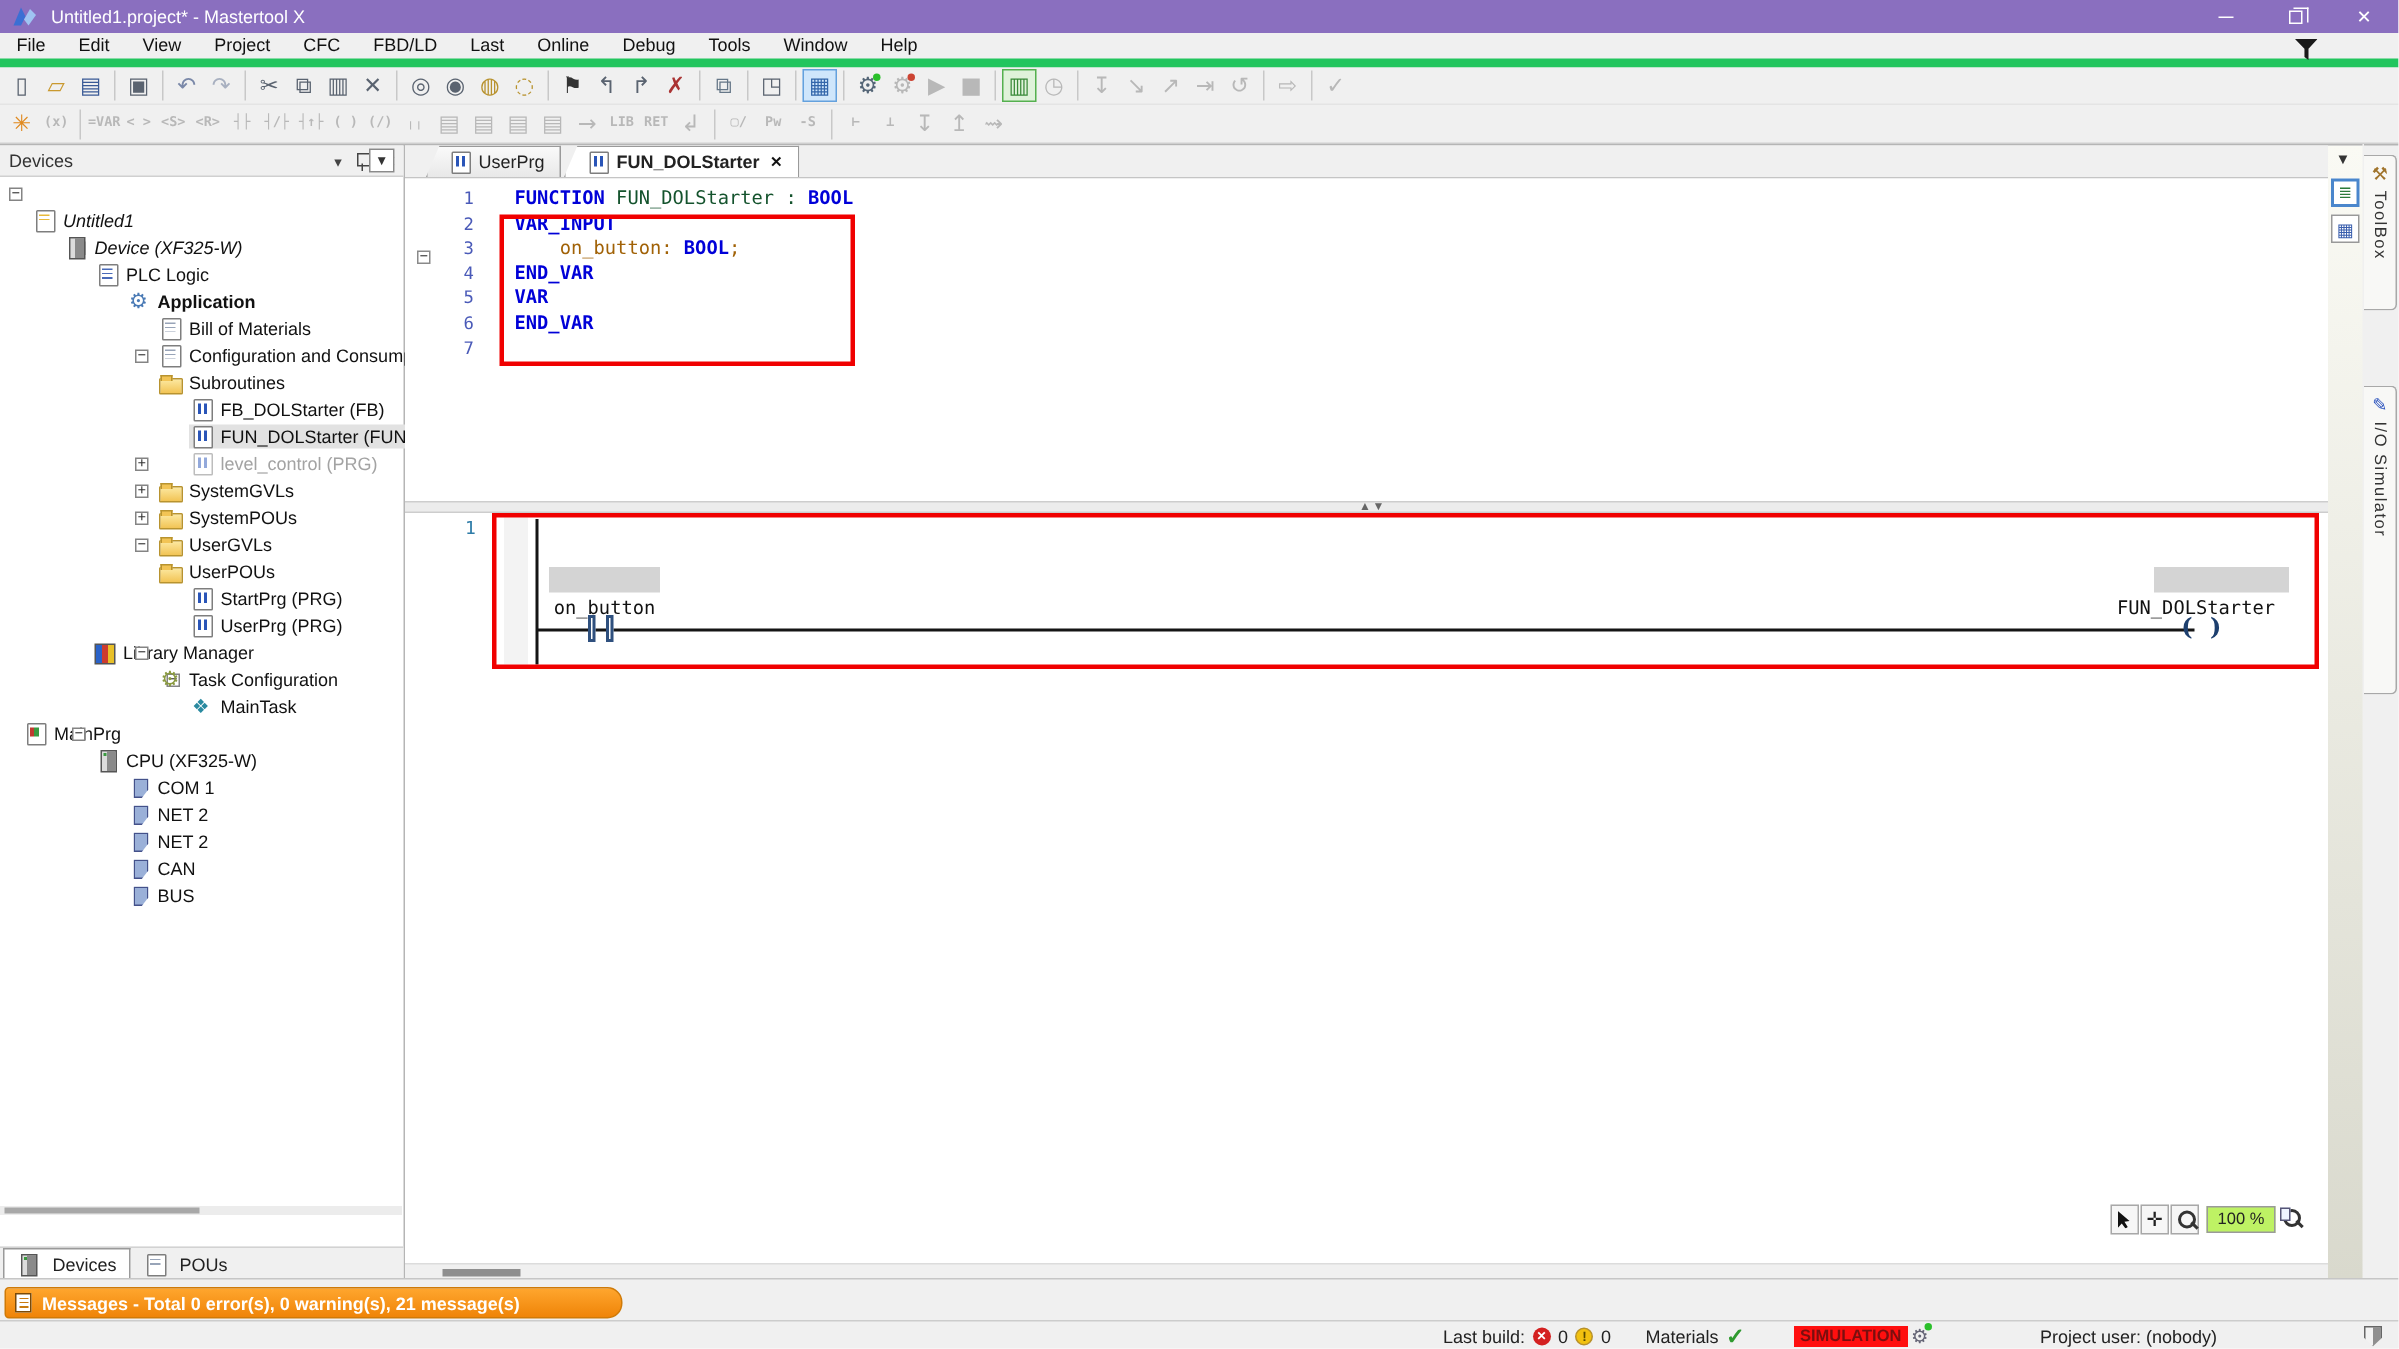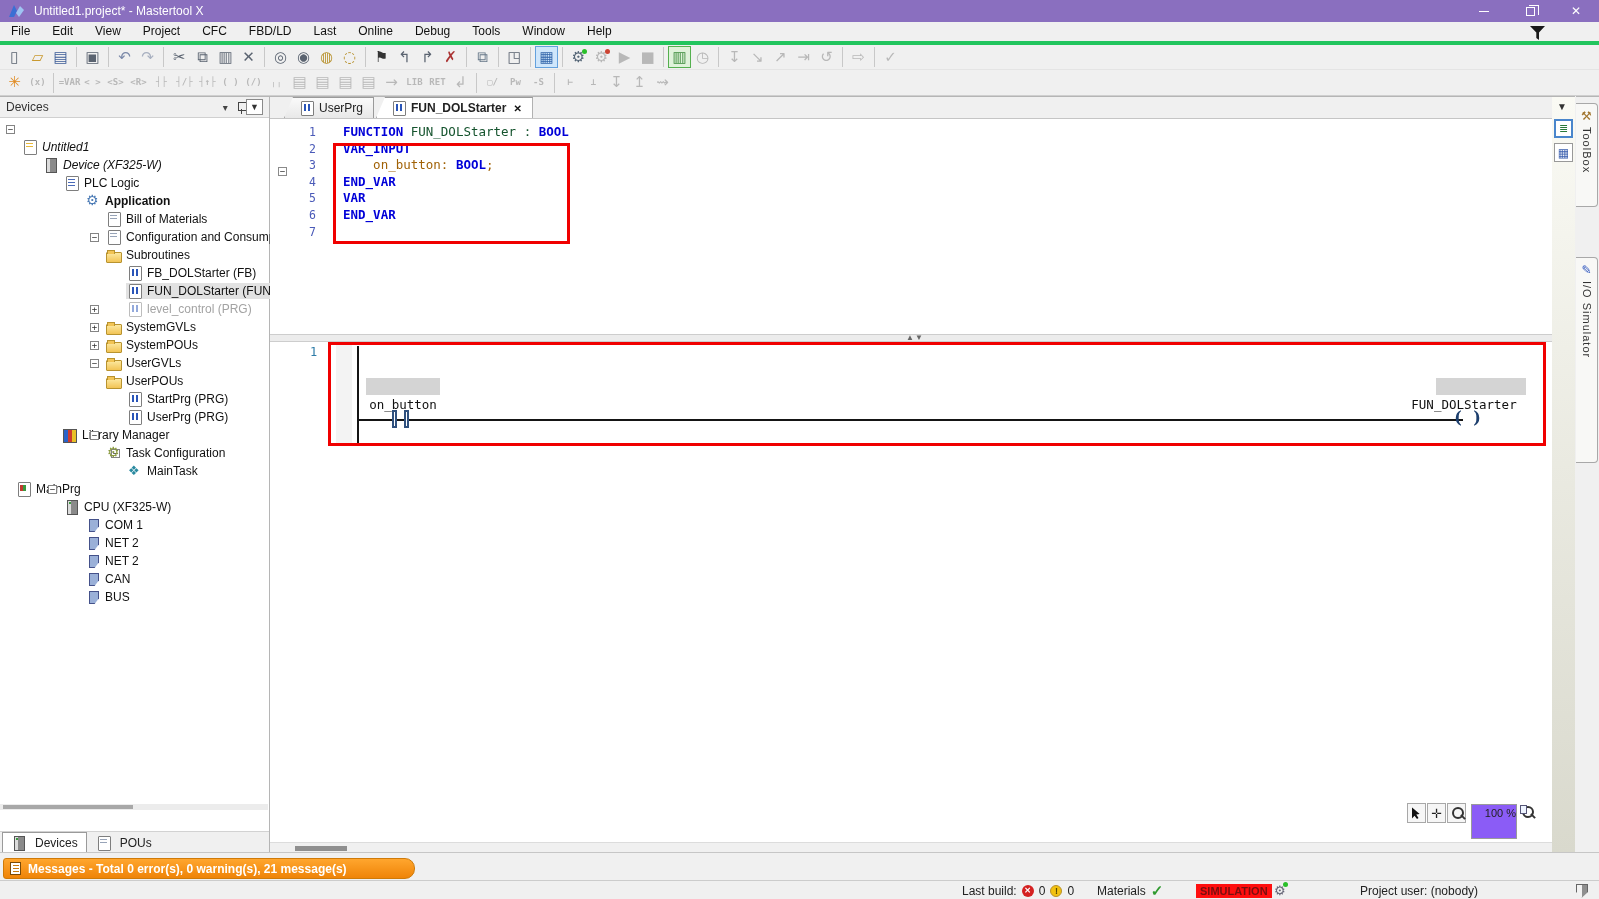--- a/index.html
+++ b/index.html
@@ -11,21 +11,21 @@
   
   .titlebar { position:absolute; left:0; top:0; width:1599px; height:22px; background:#8a6fbf; display:flex; align-items:center; color:#fff; }
   .titlebar .logo { margin:0 8px 0 8px; width:18px; height:15px; }
   .titlebar .ttl { font-size:12px; }
   .wbtns { position:absolute; right:0; top:0; height:22px; display:flex; }
   .wbtn { width:46px; height:22px; display:flex; align-items:center; justify-content:center; color:#fff; font-size:12px; }
   .wbtn .ming { width:10px; height:1px; background:#fff; display:inline-block; }
   .wbtn .restg { width:9px; height:9px; border:1px solid #fff; position:relative; display:inline-block; }
   .wbtn .restg::before { content:""; position:absolute; left:2px; top:-3px; width:9px; height:9px; border:1px solid #fff; border-bottom:none; border-left:none; }
   
-  .menubar { position:absolute; left:0; top:22px; width:1599px; height:23px; background:#f0f0f0; display:flex; align-items:center; border-bottom:4px solid #22c55e; }
+  .menubar { position:absolute; left:0; top:22px; width:1599px; height:23px; background:#f0f0f0; display:flex; align-items:center; border-bottom:6px solid #22c55e; }
   .mitem { padding:0 11px; height:23px; line-height:23px; color:#111; }
   .menu-funnel { position:absolute; right:54px; top:4px; width:15px; height:14px; background:#1a1a1a; clip-path:polygon(0 0,100% 0,60% 46%,60% 100%,42% 86%,42% 46%); }
   
   .toolbar { position:absolute; left:0; width:1599px; background:#f0f0f0; display:flex; align-items:center; padding-left:3px; }
   .tb1 { top:45px; height:25px; border-bottom:1px solid #e4e4e4; }
   .tb2 { top:70px; height:26px; border-bottom:1px solid #cfcfcf; }
   .tbtn { width:23px; height:22px; display:flex; align-items:center; justify-content:center; position:relative; border:1px solid transparent; }
   .tbtn .glyph { font-family:"DejaVu Sans", sans-serif; font-size:15px; color:#5a6370; line-height:1; }
   .tbtn.txt .glyph { font-family:"DejaVu Sans Mono", monospace; font-size:9px; font-weight:bold; }
   .tbtn.small .glyph { color:#a8a8a8; }
@@ -87,21 +87,21 @@
   .decl { position:absolute; left:0; top:22px; width:100%; height:215px; background:#fff; }
   .fold { position:absolute; left:8px; top:48px; width:9px; height:9px; border:1px solid #8a8a8a; background:#fff; font-size:9px; line-height:7px; text-align:center; color:#333; display:none; font-family:"DejaVu Sans Mono", monospace; }
   .gutter { position:absolute; left:0; top:5px; width:50px; text-align:right; }
   .gln { height:16.6px; font:11.5px/16.6px "DejaVu Sans Mono", monospace; color:#4a5ab8; padding-right:4px; }
   .codeblock { position:absolute; left:73px; top:5px; }
   .cln { height:16.6px; font:12.5px/16.6px "DejaVu Sans Mono", monospace; white-space:pre; }
   .kw { color:#0000d8; font-weight:bold; }
   .id { color:#14532d; }
   .pl { color:#a16207; }
   .redrect-code { position:absolute; left:63px; top:24px; width:237px; height:101px; border:3px solid #f00000; pointer-events:none; }
-  .zoombox { position:absolute; width:46px; height:35px; border:1px solid #9a9a9a; background:#8b5cf6; font-size:11px; text-align:right; line-height:16px; color:#222; }
+  .zoombox { position:absolute; width:46px; height:18px; border:1px solid #9a9a9a; background:#bef264; font-size:11px; text-align:center; line-height:16px; color:#222; }
   .zb-decl { left:1182px; top:218px; }
   .mag { position:relative; width:20px; height:18px; display:inline-block; }
   .mag::before { content:""; position:absolute; width:8px; height:8px; border:2px solid #333; border-radius:50%; left:3px; top:2px; }
   .mag::after { content:""; position:absolute; width:6px; height:2px; background:#333; transform:rotate(45deg); left:11px; top:11px; }
   .mag .pg { position:absolute; left:1px; top:1px; width:7px; height:9px; background:#eef4ff; border:1px solid #557; }
   .mag-decl { position:absolute; left:1232px; top:218px; }
   
   .splitter { position:absolute; left:0; top:237px; width:100%; height:8px; background:#ececec; border-top:1px solid #cdcdcd; border-bottom:1px solid #cdcdcd; }
   .split-arrows { position:absolute; left:636px; top:-2px; font-size:8px; color:#666; letter-spacing:1px; }
   

